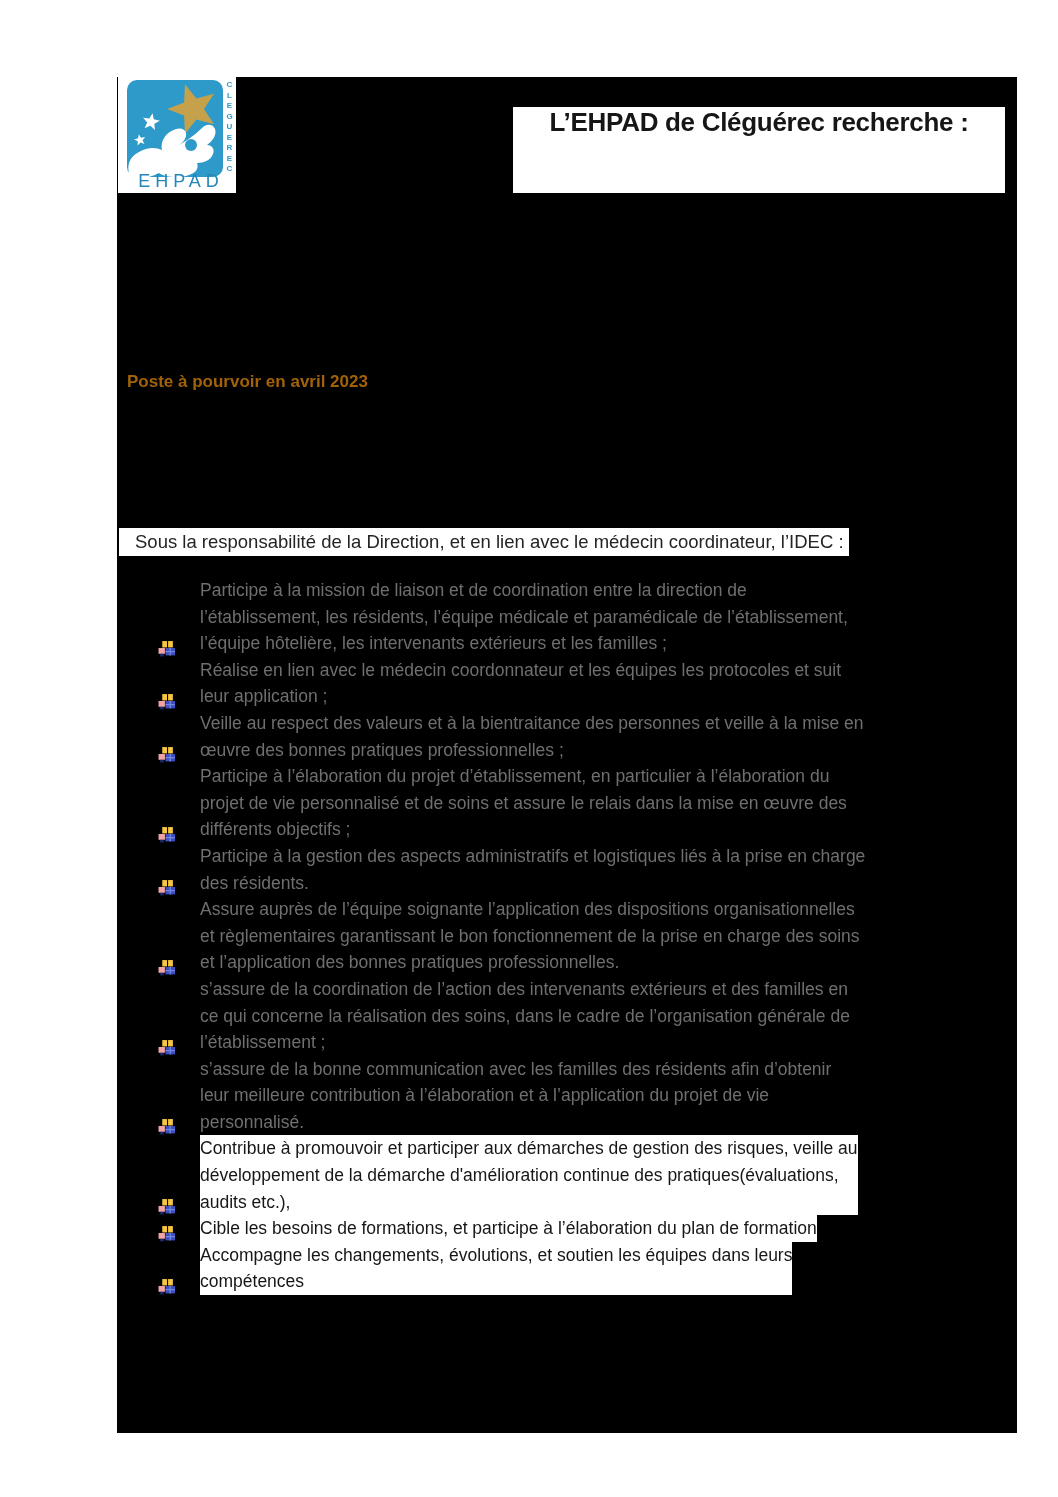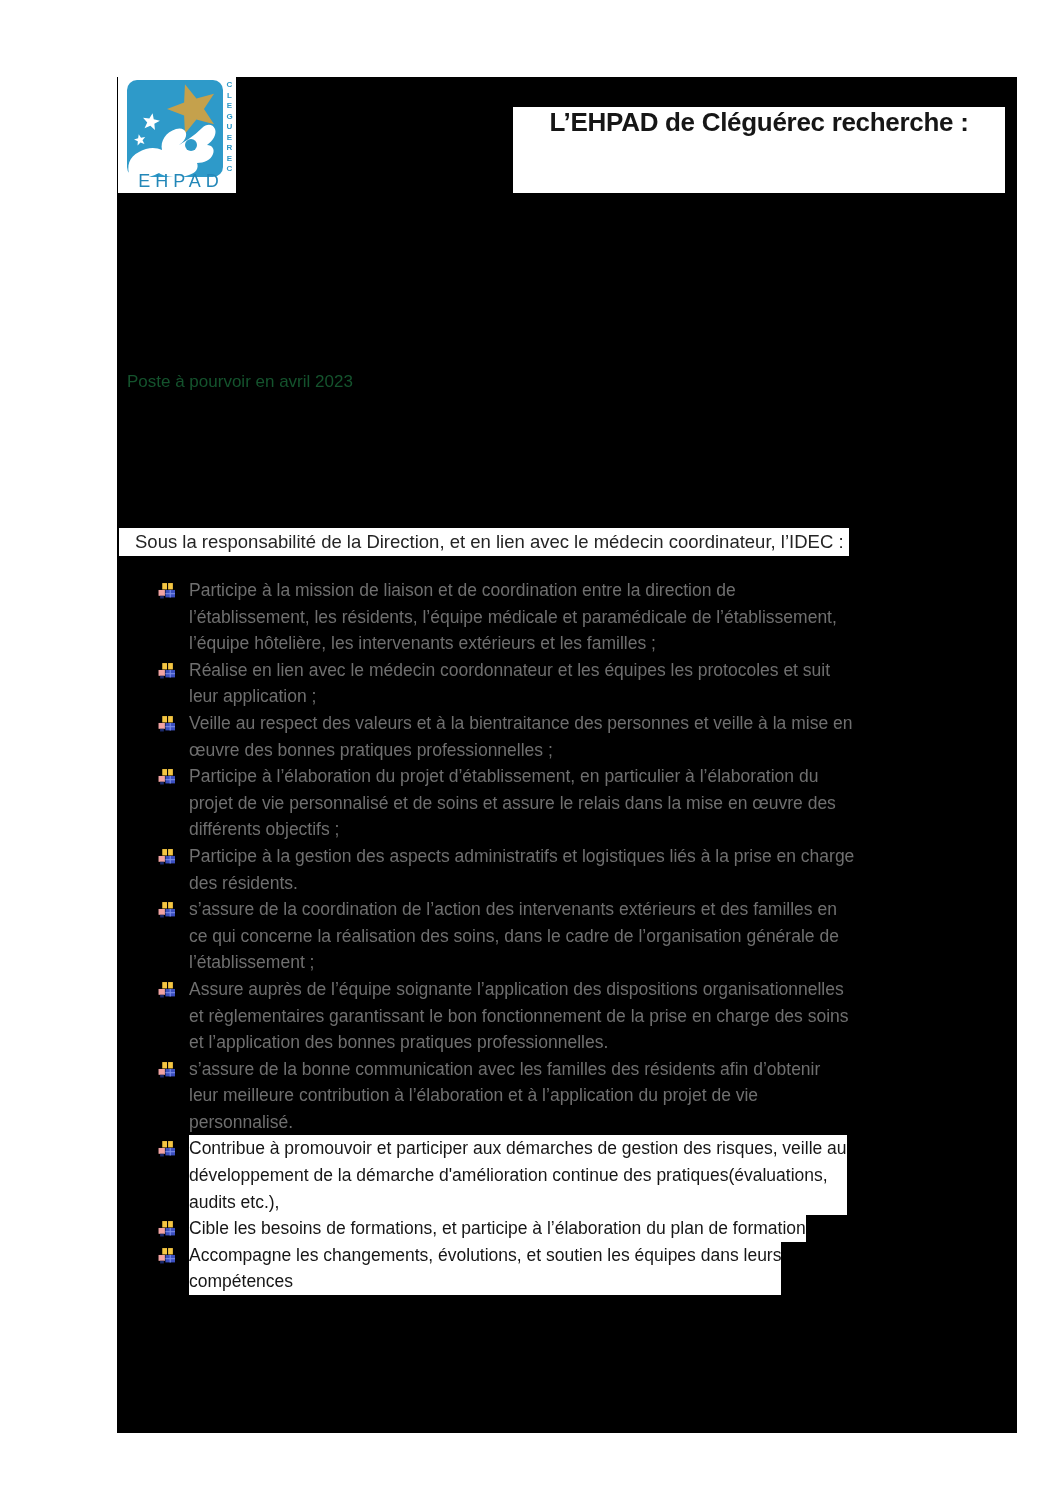--- a/index.html
+++ b/index.html
@@ -36,36 +36,36 @@
     position:absolute;left:513px;top:107px;width:492px;height:86px;
     background:#ffffff;
   }
   .title-box .t{
     display:block;text-align:center;margin-top:0;
     font-size:26px;font-weight:bold;color:#161616;letter-spacing:-0.3px;
   }
   
   .poste{
     position:absolute;left:127px;top:372px;
-    font-size:17px;font-weight:normal;color:#14532d;
+    font-size:17px;font-weight:bold;color:#a16207;
   }
   
   .intro{
     position:absolute;left:119px;top:528px;
     background:#ffffff;color:#242424;
     font-size:18.5px;line-height:27px;padding:0 5px 1px 16px;
     white-space:nowrap;
   }
   
   .duties{
     position:absolute;left:158px;top:577px;width:812px;
     list-style:none;margin:0;padding:0;
     font-size:17.5px;line-height:26.6px;
   }
-  .duties li{display:flex;align-items:flex-start;}
+  .duties li{display:flex;align-items:flex-end;gap:11px;}
   .duties .bullet{flex:0 0 17px;width:17px;height:17px;margin-top:5px;margin-right:14px;}
   .duties .txt{white-space:pre-line;color:#6f6f6f;}
   .duties li.hl .txt{background:#ffffff;color:#161616;box-decoration-break:clone;-webkit-box-decoration-break:clone;}
   .defs{position:absolute;width:0;height:0;overflow:hidden;}
 </style>
 </head>
 <body>
 
 <svg class="defs" aria-hidden="true">
   <defs>
@@ -165,36 +165,36 @@
       <svg class="bullet">
           <use href="#sq-bullet"></use>
         </svg>
       <span class="txt">Participe à la gestion des aspects administratifs et logistiques liés à la prise en charge
 des résidents.</span>
     </li>
     <li>
       <svg class="bullet">
           <use href="#sq-bullet"></use>
         </svg>
+      <span class="txt">Assure auprès de l’équipe soignante l’application des dispositions organisationnelles
+et règlementaires garantissant le bon fonctionnement de la prise en charge des soins
+et l’application des bonnes pratiques professionnelles.</span>
+    </li>
+    <li>
+      <svg class="bullet">
+          <use href="#sq-bullet"></use>
+        </svg>
       <span class="txt">s’assure de la coordination de l’action des intervenants extérieurs et des familles en
 ce qui concerne la réalisation des soins, dans le cadre de l’organisation générale de
 l’établissement ;</span>
     </li>
     <li>
       <svg class="bullet">
           <use href="#sq-bullet"></use>
         </svg>
-      <span class="txt">Assure auprès de l’équipe soignante l’application des dispositions organisationnelles
-et règlementaires garantissant le bon fonctionnement de la prise en charge des soins
-et l’application des bonnes pratiques professionnelles.</span>
-    </li>
-    <li>
-      <svg class="bullet">
-          <use href="#sq-bullet"></use>
-        </svg>
       <span class="txt">s’assure de la bonne communication avec les familles des résidents afin d’obtenir
 leur meilleure contribution à l’élaboration et à l’application du projet de vie
 personnalisé.</span>
     </li>
     <li class="hl">
       <svg class="bullet">
           <use href="#sq-bullet"></use>
         </svg>
       <span class="txt">Contribue à promouvoir et participer aux démarches de gestion des risques, veille au
 développement de la démarche d'amélioration continue des pratiques(évaluations,

